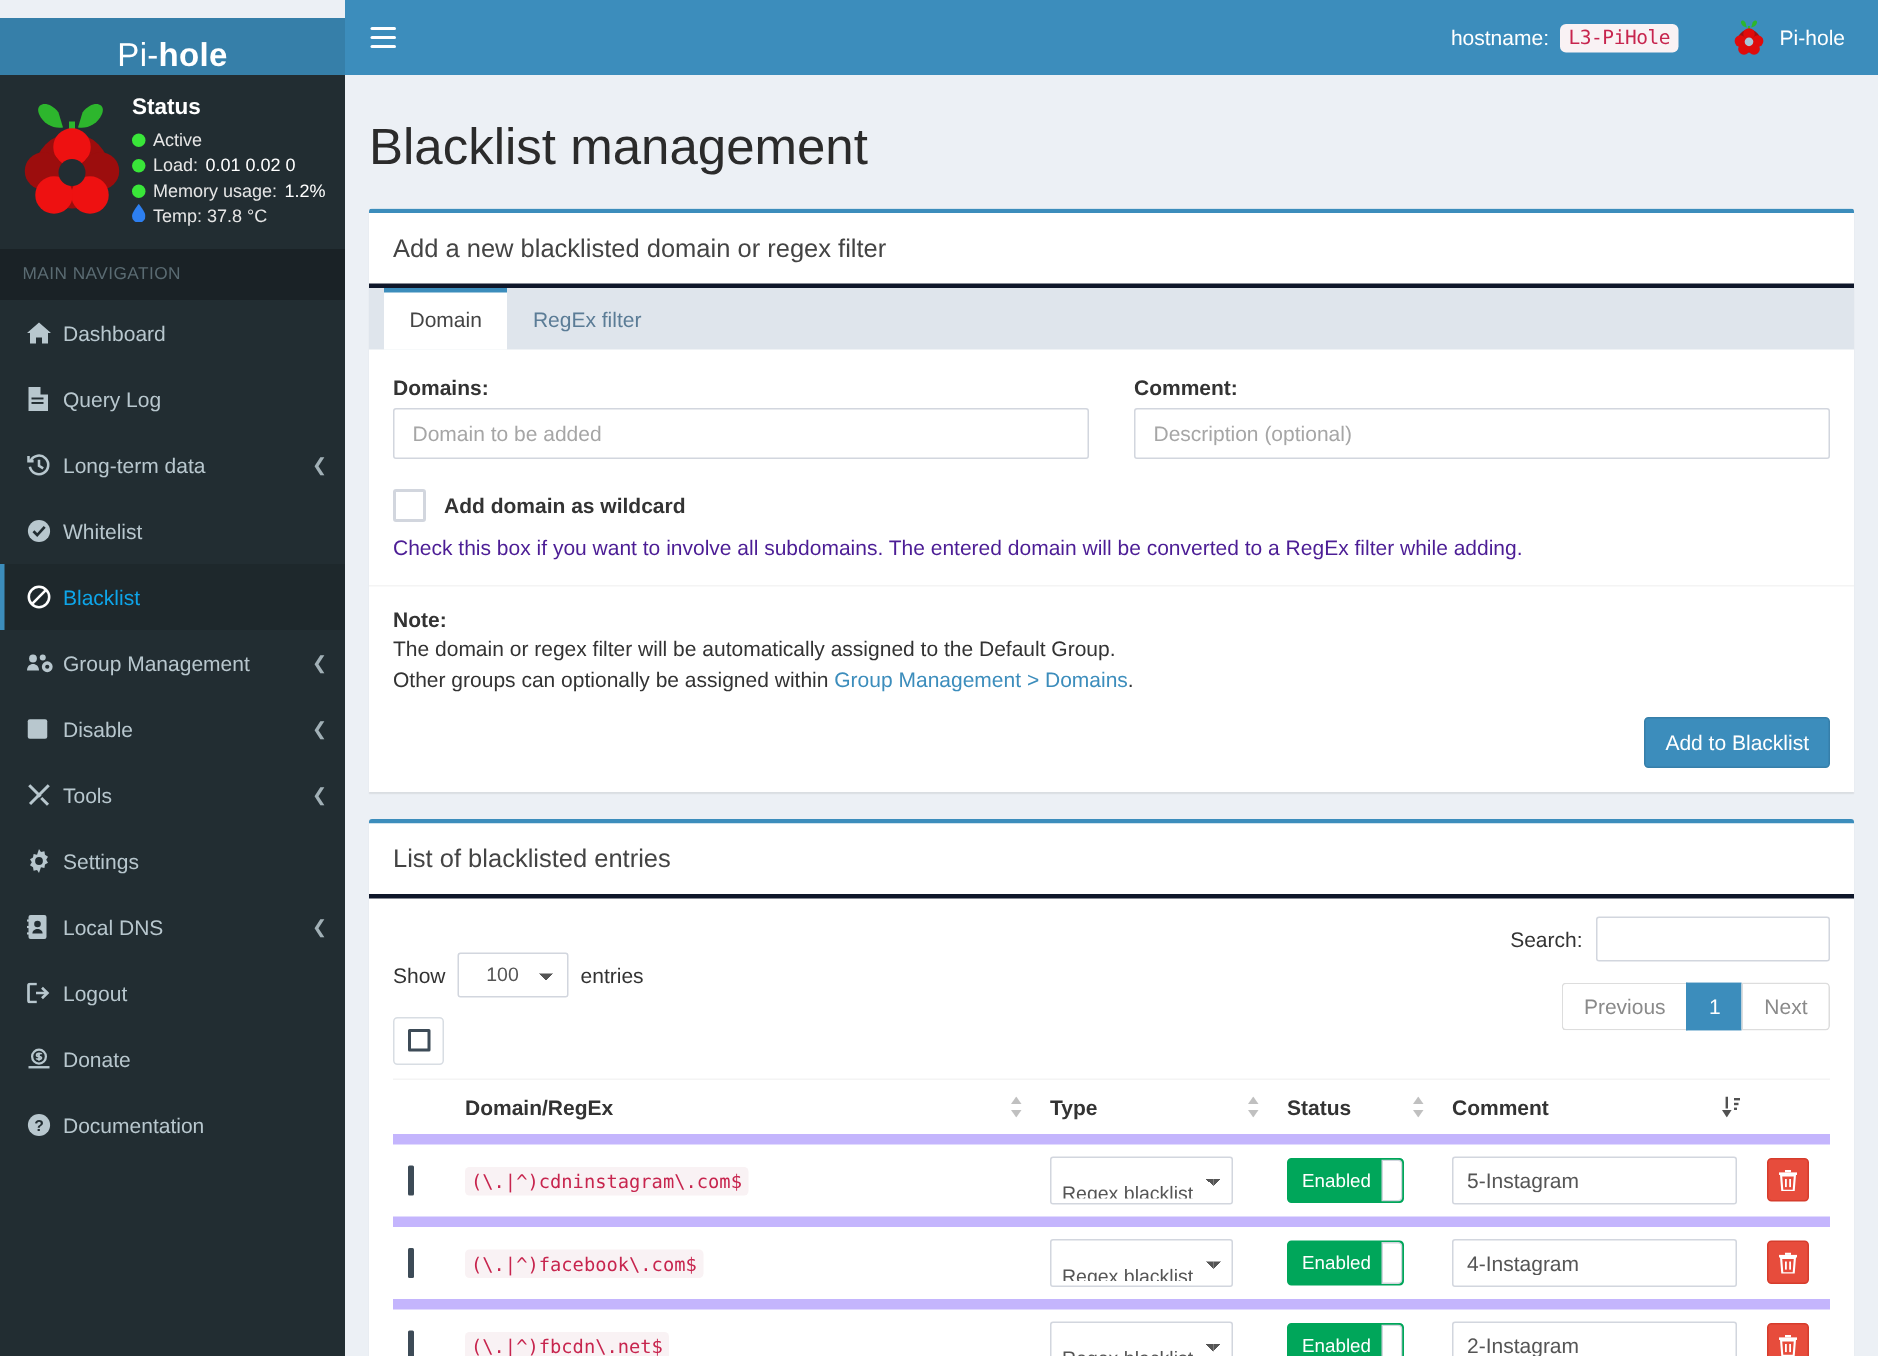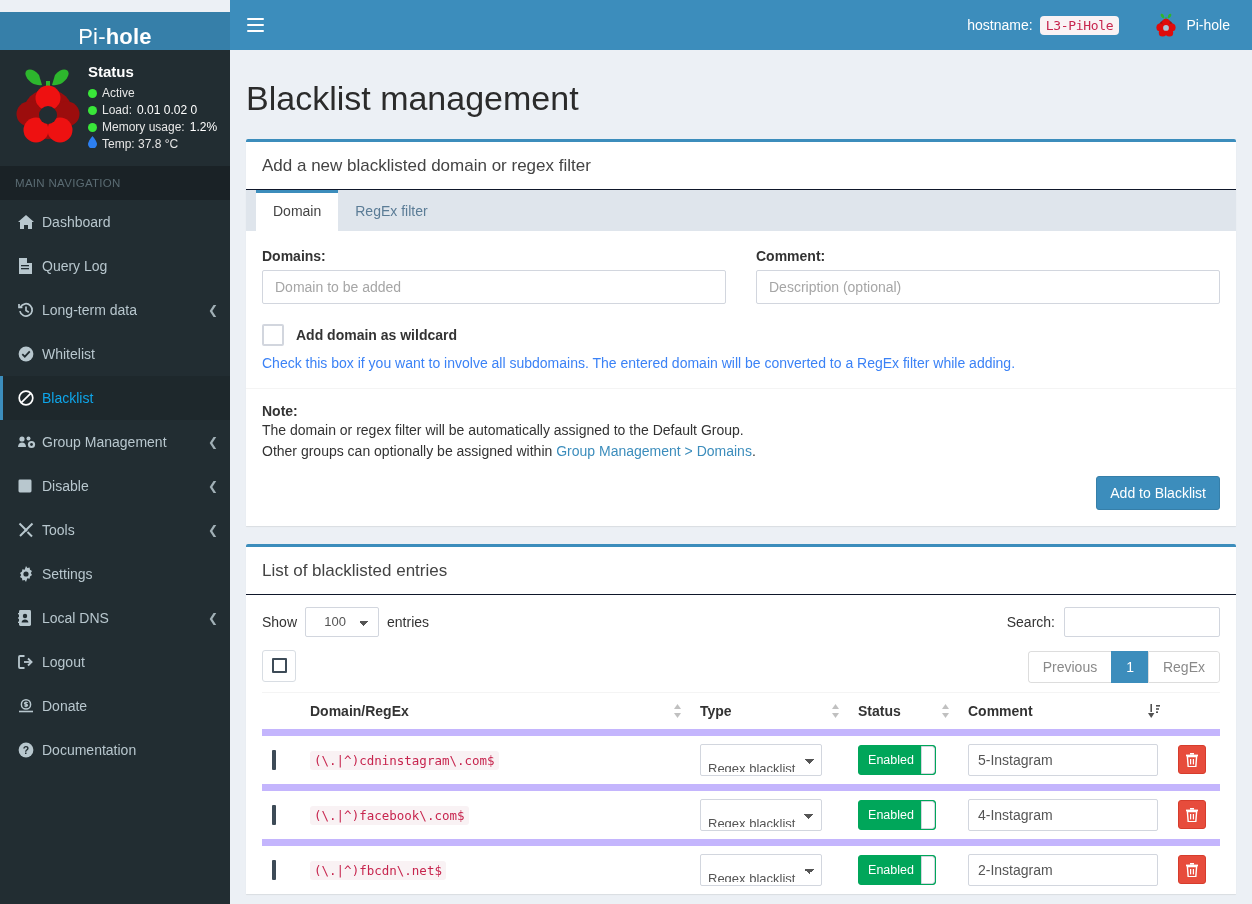--- a/index.html
+++ b/index.html
@@ -110,21 +110,21 @@
   .page-title {
     margin: 0; padding: 30px 15px 22px 16px;
     font-size: 34px; font-weight: 400; color: #2b2b2b; line-height: 1.1;
   }
   .box {
     background: #fff; border-top: 3px solid #3c8dbc;
     margin: 0 16px 18px 16px; box-shadow: 0 1px 1px rgba(0,0,0,.08);
     border-radius: 2px 2px 0 0;
   }
   .box-header {
-    padding: 14px 16px 13px 16px; border-bottom: 1px solid #0f172a;
+    padding: 14px 16px 13px 16px; border-bottom: 3px solid #0f172a;
   }
   .box-title { font-size: 17px; font-weight: 400; color: #444; }
 
   
   .nav-tabs {
     display: flex; list-style: none; margin: 0; padding: 0 0 0 10px;
     background: #dfe5ec; border-bottom: 0; height: 41px; align-items: stretch;
   }
   .tab {
     padding: 11px 17px 10px 17px; font-size: 14px; color: #5b7c96; cursor: pointer;
@@ -145,37 +145,37 @@
     font-family: "Liberation Sans", sans-serif;
   }
   .form-control::placeholder { color: #a6a6a6; }
 
   .wildcard-row { display: flex; align-items: center; gap: 12px; margin-top: 20px; }
   .cb-square {
     width: 22px; height: 22px; border: 2px solid #d2d6de; background: #fff;
     border-radius: 2px; cursor: pointer; flex: 0 0 22px;
   }
   .wildcard-label { font-weight: 700; font-size: 14px; color: #333; }
-  .help-text { font-size: 14px; color: #3b82f6; margin-top: 8px; line-height: 1.4; }
+  .help-text { font-size: 14px; color: #4c1d95; margin-top: 8px; line-height: 1.4; }
 
   .note-block { padding: 14px 16px 4px 16px; }
   .note-title { font-weight: 700; font-size: 14px; color: #333; }
   .note-line { font-size: 14px; color: #333; line-height: 1.45; margin-top: 1px; }
   .note-line a { color: #3c8dbc; text-decoration: none; }
 
   .box-footer-btn { padding: 10px 16px 16px 16px; display: flex; justify-content: flex-end; }
   .btn-primary {
     background: #3c8dbc; border: 1px solid #367fa9; color: #fff;
     padding: 8px 13px; font-size: 14px; border-radius: 3px; cursor: pointer;
     font-family: "Liberation Sans", sans-serif;
   }
 
   
   .dt-top { display: flex; align-items: flex-start; padding: 12px 16px 0 16px; }
-  .dt-left { flex: 1 1 auto; }
+  .dt-left { flex: 1 1 auto; margin-top: 24px; }
   .dt-right { flex: 0 0 auto; text-align: right; }
   .length-row { display: flex; align-items: center; gap: 8px; font-size: 14px; color: #333; }
   .dt-select {
     height: 30px; border: 1px solid #d2d6de; border-radius: 2px; background: #fff;
     font-size: 13px; color: #555; padding: 3px 22px 3px 8px; width: 74px;
     font-family: "Liberation Sans", sans-serif;
     -webkit-appearance: none; appearance: none;
     background-image: linear-gradient(45deg, transparent 50%, #555 50%), linear-gradient(135deg, #555 50%, transparent 50%);
     background-position: calc(100% - 14px) 13px, calc(100% - 9px) 13px;
     background-size: 5px 5px, 5px 5px; background-repeat: no-repeat;
@@ -553,21 +553,21 @@
         </div>
 
         <div class="dt-right">
           <div class="filter-row">
             <span>Search:</span>
             <input class="search-input" type="text" placeholder="" style="">
           </div>
           <div class="paginate">
             <span class="pg">Previous</span>
             <span class="pg current">1</span>
-            <span class="pg">RegEx</span>
+            <span class="pg">Next</span>
           </div>
         </div>
       </div>
 
       <table class="dt">
         <thead>
           <tr>
             <th class="col-cb"></th>
             <th class="col-domain">
               <div class="th-in">

